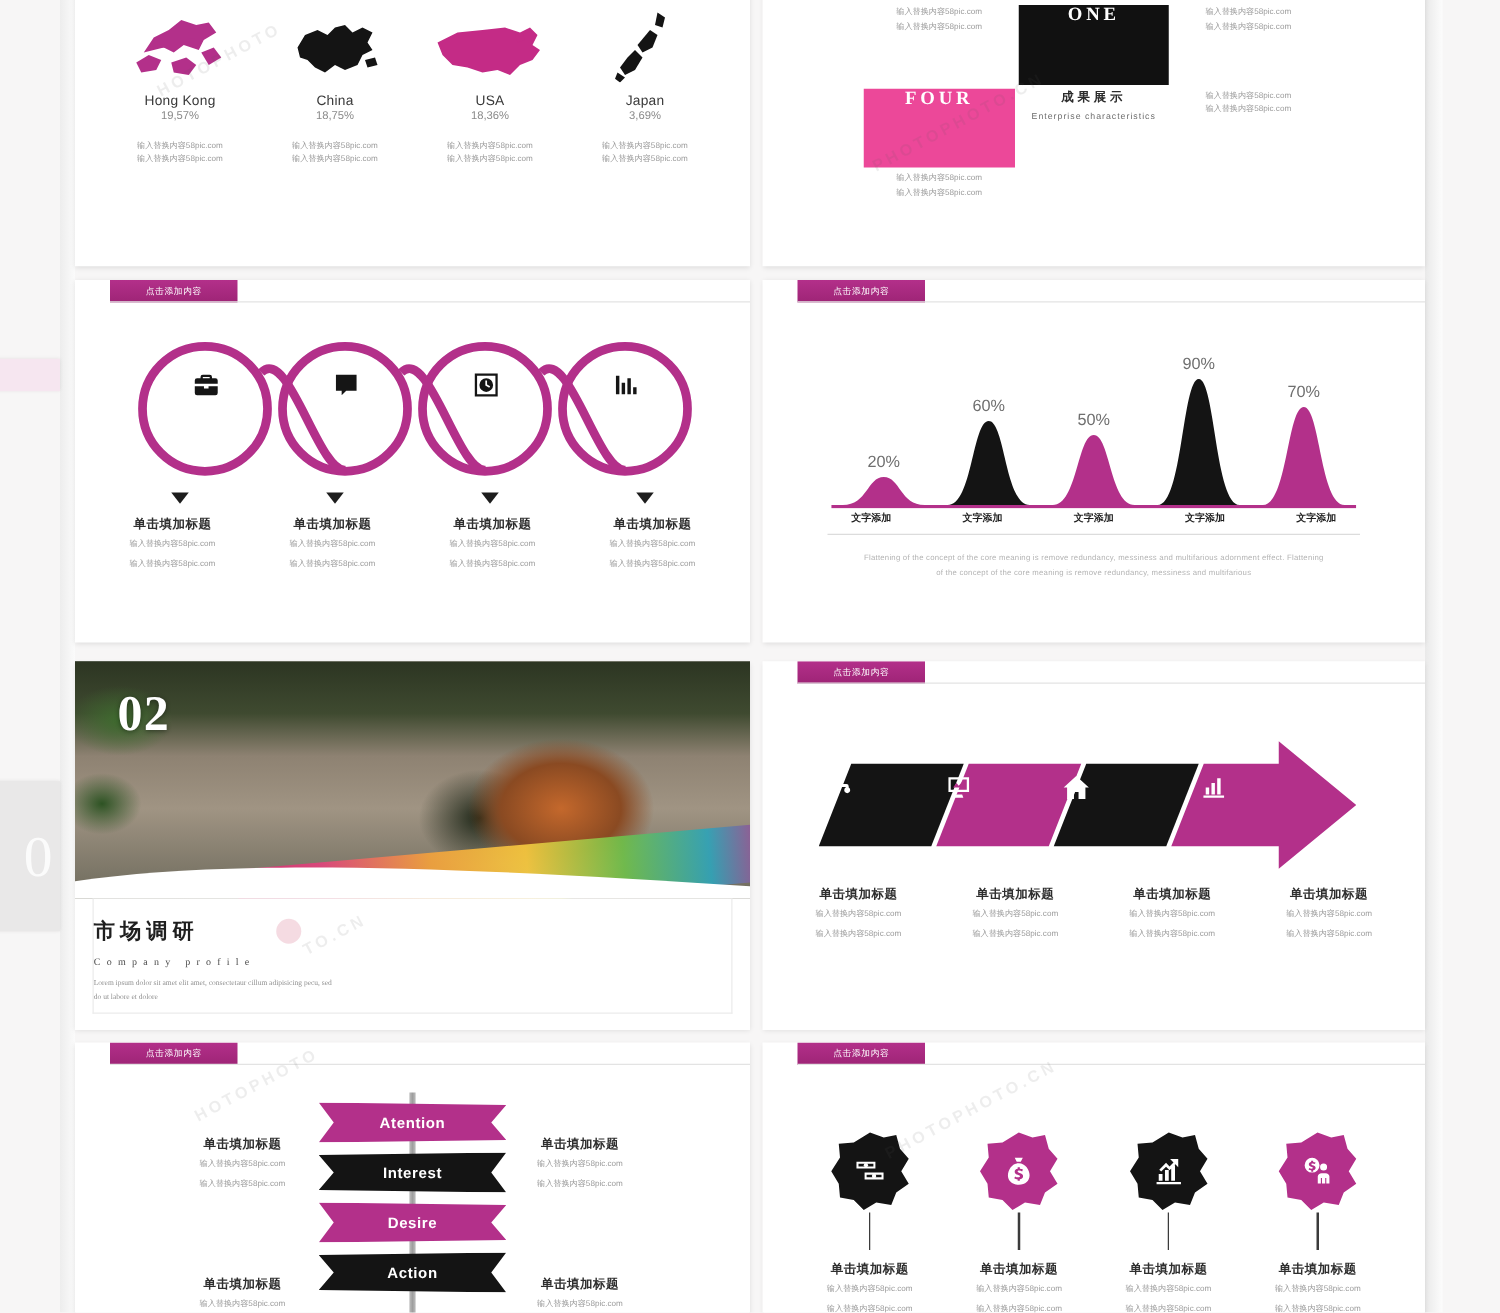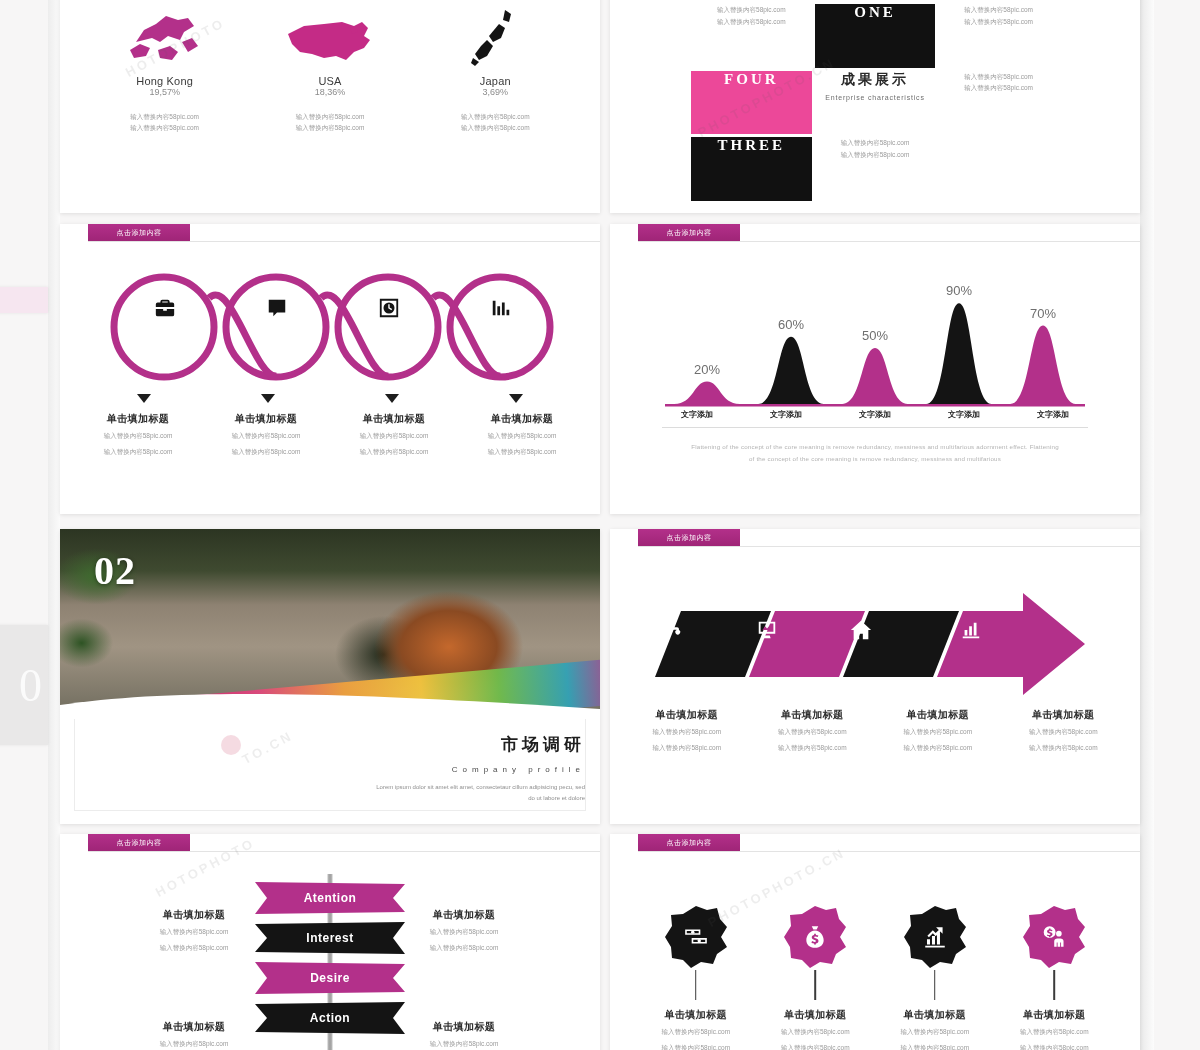--- a/index.html
+++ b/index.html
@@ -54,21 +54,21 @@
   
   .grid4{display:grid;grid-template-columns:1fr 1fr 1fr;grid-template-rows:1fr 1fr 1fr;
     width:368px;height:197px;margin:96px auto 0;gap:3px;}
   .cell{display:flex;flex-direction:column;align-items:center;justify-content:flex-start;}
   .cell.blank{background:#fff;}
   .cell.dark{background:#111;color:#fff;}
   .cell.mag{background:#ec4899;color:#fff;}
   .cell.center{background:#fff;}
   .cellword{font-family:"Liberation Serif",serif;font-size:15px;letter-spacing:3px;font-weight:bold;}
   .cellline{font-size:6.5px;color:#9b9b9b;line-height:1.8;}
-  .ctitle{font-size:14px;font-weight:bold;color:#2b2b2b;letter-spacing:3px;}
+  .ctitle{font-size:10px;font-weight:bold;color:#2b2b2b;letter-spacing:3px;}
   .csub{font-size:7px;color:#6d6d6d;letter-spacing:.8px;margin-top:5px;}
 
   
   .circwrap{position:relative;height:122px;margin-top:26px;}
   .circwrap svg{position:absolute;left:50%;transform:translateX(-50%);top:0;}
   .circicons{position:absolute;top:0;left:0;right:0;height:122px;}
   .cnode{position:absolute;width:60px;height:60px;border-radius:50%;
     display:flex;align-items:center;justify-content:center;top:29px;}
   .cnode svg{width:22px;height:22px;fill:#151515;}
   .arrowrow{display:flex;justify-content:space-around;padding:0 22px;margin-top:4px;}
@@ -102,21 +102,21 @@
                radial-gradient(ellipse 45px 35px at 18% 60%,#2d5323,transparent 70%);}
   .photo .stripe{position:absolute;left:130px;bottom:-4px;width:430px;height:46px;
     transform:rotate(-5deg);
     background:linear-gradient(to right,#d32b6e 0%,#e0457d 16%,#f2a13c 36%,#f6c93f 54%,#6fbf4a 72%,#2fa3b8 88%,#bb3a87 100%);
     opacity:.92;}
   .photo .num02{position:absolute;left:34px;top:18px;font-family:"Liberation Serif",serif;
     font-size:40px;color:#fff;font-weight:bold;letter-spacing:1px;
     text-shadow:0 1px 4px rgba(0,0,0,.45);}
   .photo .wave{position:absolute;left:0;bottom:-2px;width:100%;height:34px;}
   .titlecard{position:relative;margin:0 14px;height:92px;border:1px solid #ececec;
-    border-top:none;background:#fff;text-align:right;padding-top:14px;box-sizing:border-box;}
+    border-top:none;background:#fff;text-align:left;padding-top:14px;box-sizing:border-box;font-family:Liberation Serif, serif;}
   .titlecard .seal{position:absolute;left:146px;top:16px;width:20px;height:20px;
     border-radius:50%;background:#f1cfd8;opacity:.75;}
   .tcn{font-size:17px;font-weight:bold;color:#1f1f1f;letter-spacing:4px;}
   .tce{font-size:8px;color:#4b4b4b;letter-spacing:5px;margin-top:9px;}
   .tcl{font-size:6px;color:#8f8f8f;line-height:1.9;margin-top:8px;}
 
   
   .flowbox{position:relative;height:118px;margin-top:34px;}
   .flowbox svg{display:block;margin:0 auto;}
   .flowicons{position:absolute;top:0;left:0;right:0;height:118px;pointer-events:none;}
@@ -186,20 +186,34 @@
           </svg>
         </div>
         <div class="mapname">Hong Kong</div>
         <div class="mappct">19,57%</div>
         <div class="mapdesc">
           <div>输入替换内容58pic.com</div>
           <div>输入替换内容58pic.com</div>
         </div>
       </div>
 
+      <div class="mapcol">
+        <div class="mapshape">
+          <svg width="80" height="52" viewBox="0 0 80 52">
+            <path fill="#141414" d="M10 24 L16 14 L26 10 L34 14 L40 8 L48 6 L54 12 L62 8 L70 12 L66 20 L70 26 L62 30 L58 38 L48 42 L40 38 L32 44 L24 40 L18 34 L12 32 Z"></path>
+            <path fill="#141414" d="M64 34 L72 32 L74 38 L66 40 Z"></path>
+          </svg>
+        </div>
+        <div class="mapname">China</div>
+        <div class="mappct">18,75%</div>
+        <div class="mapdesc">
+          <div>输入替换内容58pic.com</div>
+          <div>输入替换内容58pic.com</div>
+        </div>
+      </div>
 
       <div class="mapcol">
         <div class="mapshape">
           <svg width="92" height="48" viewBox="0 0 92 48">
             <path fill="#c42b86" d="M4 16 L20 8 L40 6 L58 4 L70 8 L78 4 L84 10 L80 18 L86 22 L80 30 L70 34 L62 42 L52 38 L40 40 L28 36 L16 34 L8 26 Z"></path>
             <path fill="#c42b86" d="M66 10 L72 8 L74 14 L68 16 Z"></path>
           </svg>
         </div>
         <div class="mapname">USA</div>
         <div class="mappct">18,36%</div>
@@ -249,23 +263,20 @@
         <div class="cellword">FOUR</div>
       </div>
       <div class="cell center">
         <div class="ctitle">成果展示</div>
         <div class="csub">Enterprise characteristics</div>
       </div>
 
       <div class="cell blank">
         <div class="cellline">输入替换内容58pic.com</div>
         <div class="cellline">输入替换内容58pic.com</div>
-      </div>
-      <div class="cell dark">
-        <div class="cellword">THREE</div>
       </div>
       <div class="cell blank">
         <div class="cellline">输入替换内容58pic.com</div>
         <div class="cellline">输入替换内容58pic.com</div>
       </div>
     </div>
   </div>
 
   <div class="slide s3">
     <div class="hdr">

